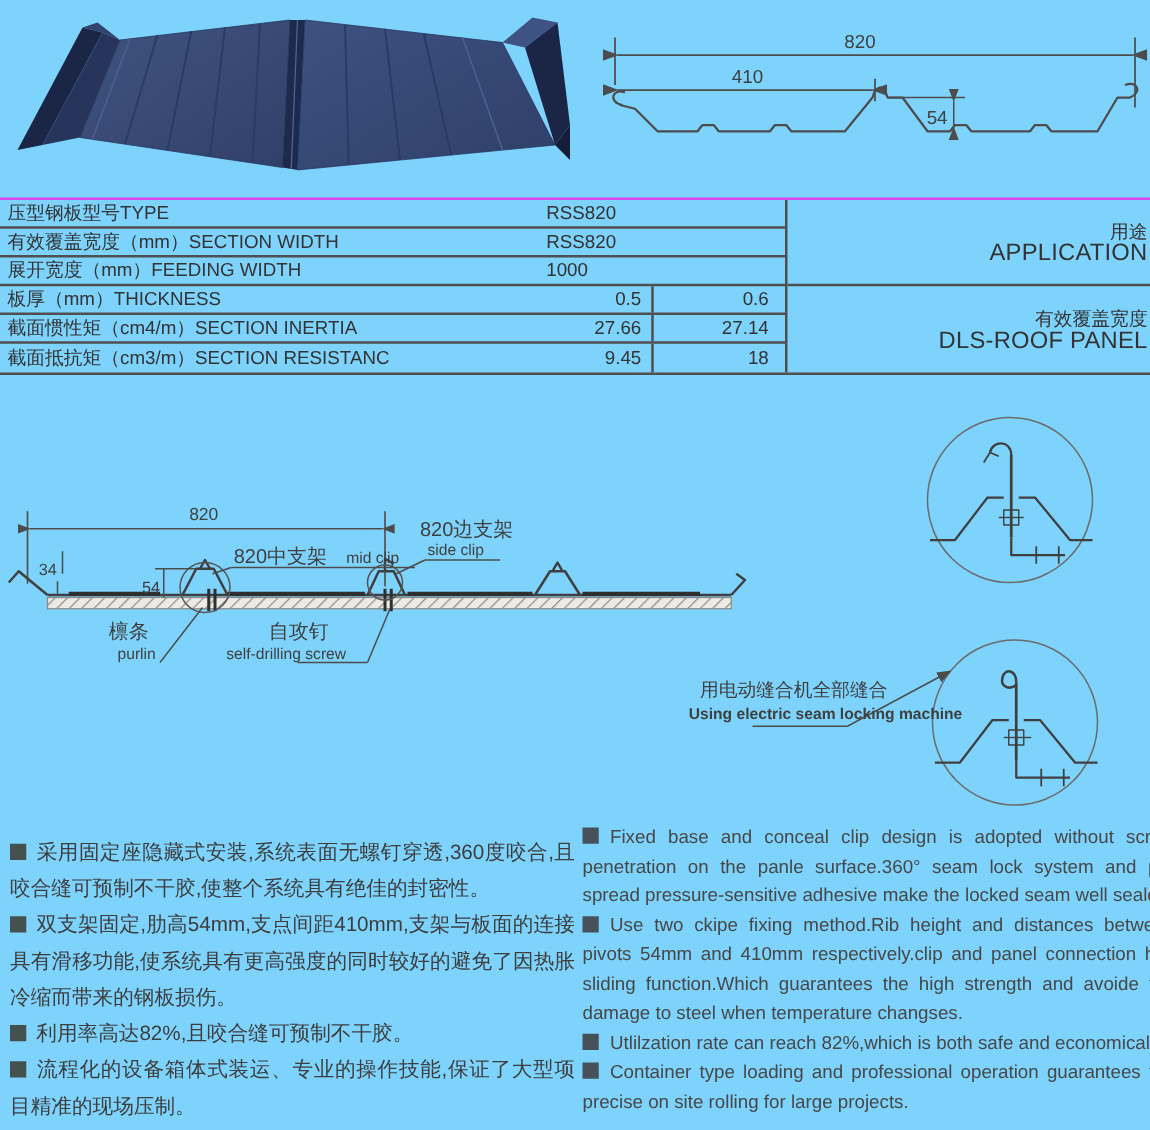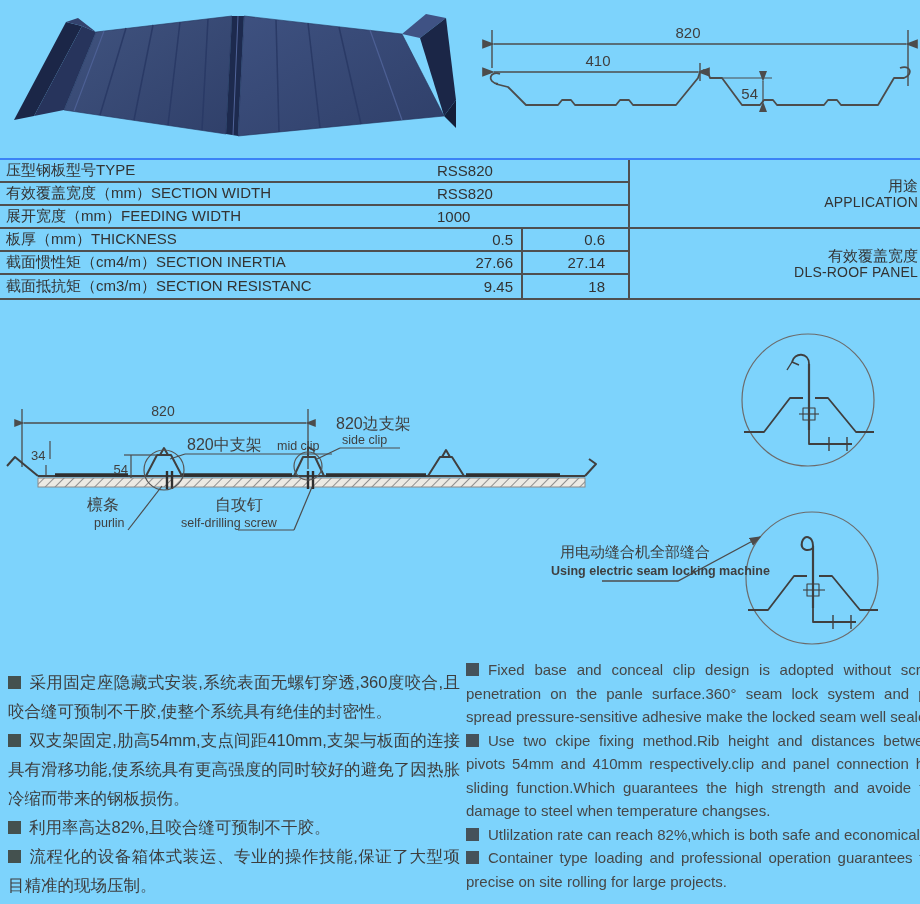--- a/index.html
+++ b/index.html
@@ -3,37 +3,37 @@
 <meta charset="utf-8">
 <style>
   html,body{margin:0;padding:0;}
   body{width:920px;height:904px;overflow:hidden;background:#fbfaf7;
        font-family:"Liberation Sans","DejaVu Sans",sans-serif;color:#3a3a3a;}
   .page{position:relative;width:920px;height:904px;overflow:hidden;background:#7dd3fc;}
   .abs{position:absolute;}
 
   
   .spec-table{position:absolute;left:0;top:158px;width:920px;height:138px;
-              border-top:2px solid #3b82f6;border-bottom:2px solid #4f4f4f;
+              border-top:2px solid #d946ef;border-bottom:2px solid #4f4f4f;
               display:flex;font-size:15px;color:#333;}
   .left-area{width:628px;border-right:2px solid #4f4f4f;box-sizing:content-box;}
   .t-row{height:23px;box-sizing:border-box;border-bottom:2px solid #4f4f4f;
          display:flex;align-items:center;}
   .t-row:last-child{border-bottom:none;}
   .t-lbl{width:437px;flex:0 0 437px;padding-left:6px;box-sizing:border-box;
          white-space:nowrap;overflow:hidden;}
   .t-span{flex:1;padding-right:8px;}
   .t-v1{width:86px;flex:0 0 86px;border-right:2px solid #4f4f4f;box-sizing:border-box;
         text-align:left;padding-right:8px;height:100%;display:flex;align-items:center;justify-content:flex-end;}
-  .t-v2{flex:1;text-align:right;padding-right:23px;}
+  .t-v2{flex:1;text-align:right;padding-right:13px;}
   .right-area{width:290px;display:flex;flex-direction:column;}
   .r-cell{height:69px;box-sizing:border-box;display:flex;flex-direction:column;
           justify-content:center;align-items:flex-end;padding-right:2px;line-height:17px;}
   .r-cell.first{border-bottom:2px solid #4f4f4f;}
-  .r-zh{font-size:15px;} .r-en{font-size:14px;letter-spacing:.2px;}
+  .r-zh{font-size:15px;} .r-en{font-size:19px;letter-spacing:.2px;}
 
   
   .features-zh{position:absolute;left:8px;top:668px;width:452px;
                font-size:16.5px;line-height:29px;color:#3d3d3d;text-align:justify;}
   .features-en{position:absolute;left:466px;top:658px;width:474px;
                font-size:15px;line-height:23.5px;color:#474747;text-align:justify;}
   .sq{display:inline-block;width:13px;height:13px;background:#44514f;
       margin-right:8px;vertical-align:-1px;}
   .features-en .sq{background:#45525a;margin-right:9px;}
   .feat{margin:0;}

